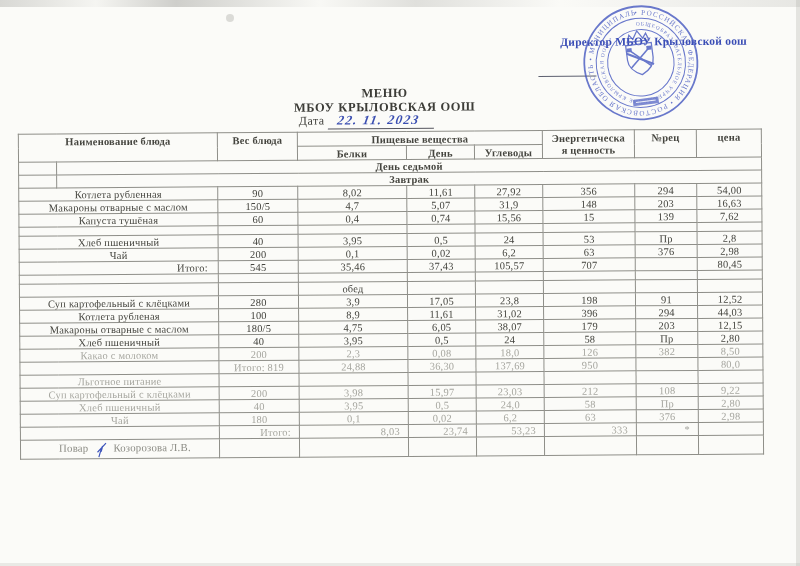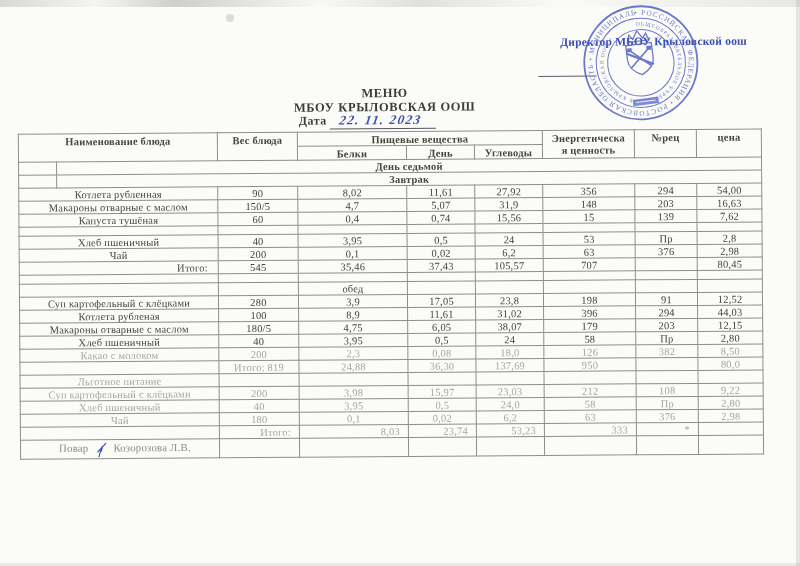--- a/index.html
+++ b/index.html
@@ -43,21 +43,21 @@
   
   .stamp {
     position:absolute; left:583px; top:5px; width:119px; height:119px;
     opacity:.82; transform:rotate(-7deg);
   }
 
   
   .titleblock { position:absolute; left:0; top:86px; width:772px; text-align:center; color:#3d3d38; }
   .titleblock .t1, .titleblock .t2 { font-weight:bold; font-size:12.5px; letter-spacing:.6px; line-height:14px; }
   .date-row { position:absolute; left:300px; top:112px; font-size:12px; color:#3d3d38; }
-  .date-label { font-weight:bold; letter-spacing:.5px;text-align:center; }
+  .date-label { font-weight:normal; letter-spacing:.5px;text-align:center; }
   .handwriting {
     display:inline-block; min-width:106px; padding:0 4px 0 8px;
     border-bottom:1.3px solid #55555e;
     color:#3b4fb2; font-style:italic; font-weight:bold; font-size:13px;
     letter-spacing:1.5px; transform:skewX(-10deg); transform-origin:bottom left;
   }
 
   
   table.menu {
     position:absolute; left:19px; top:131px; width:743px;

